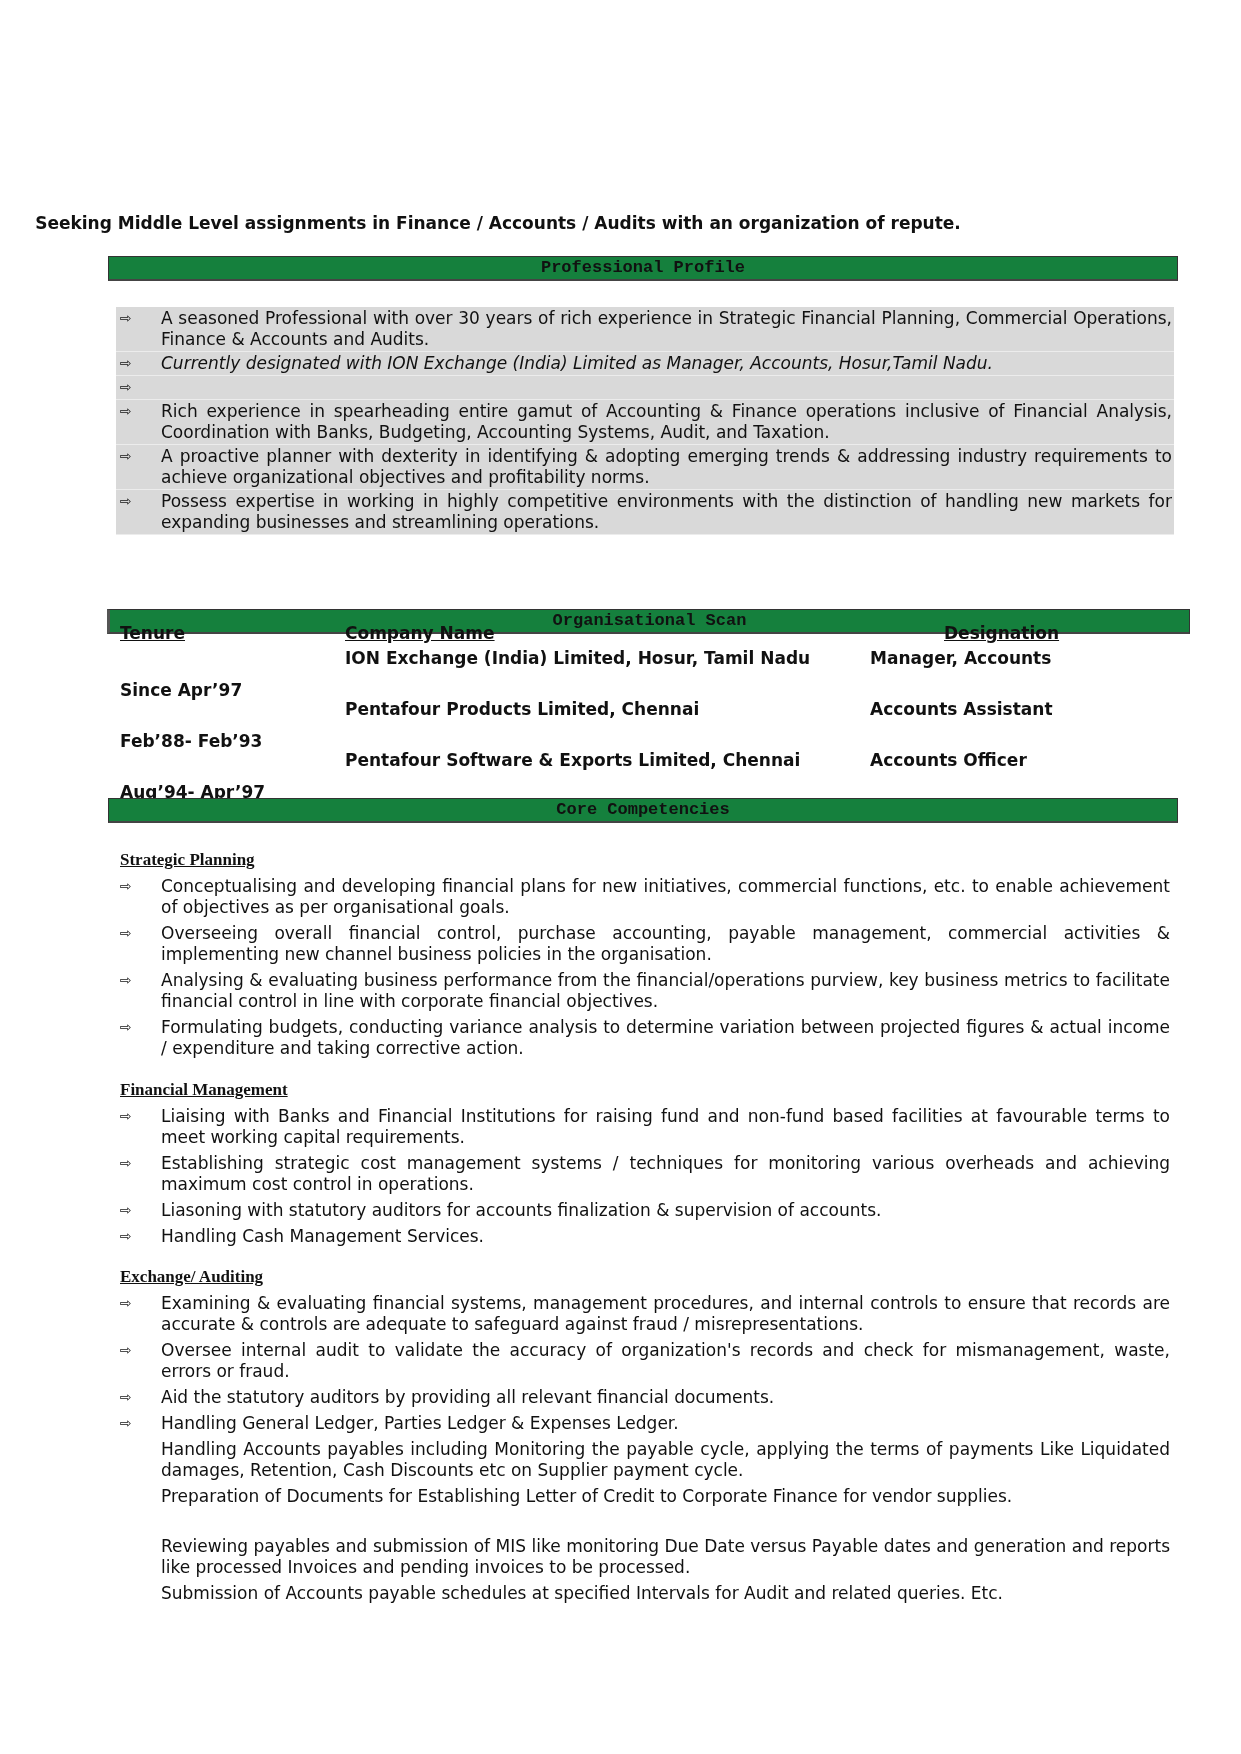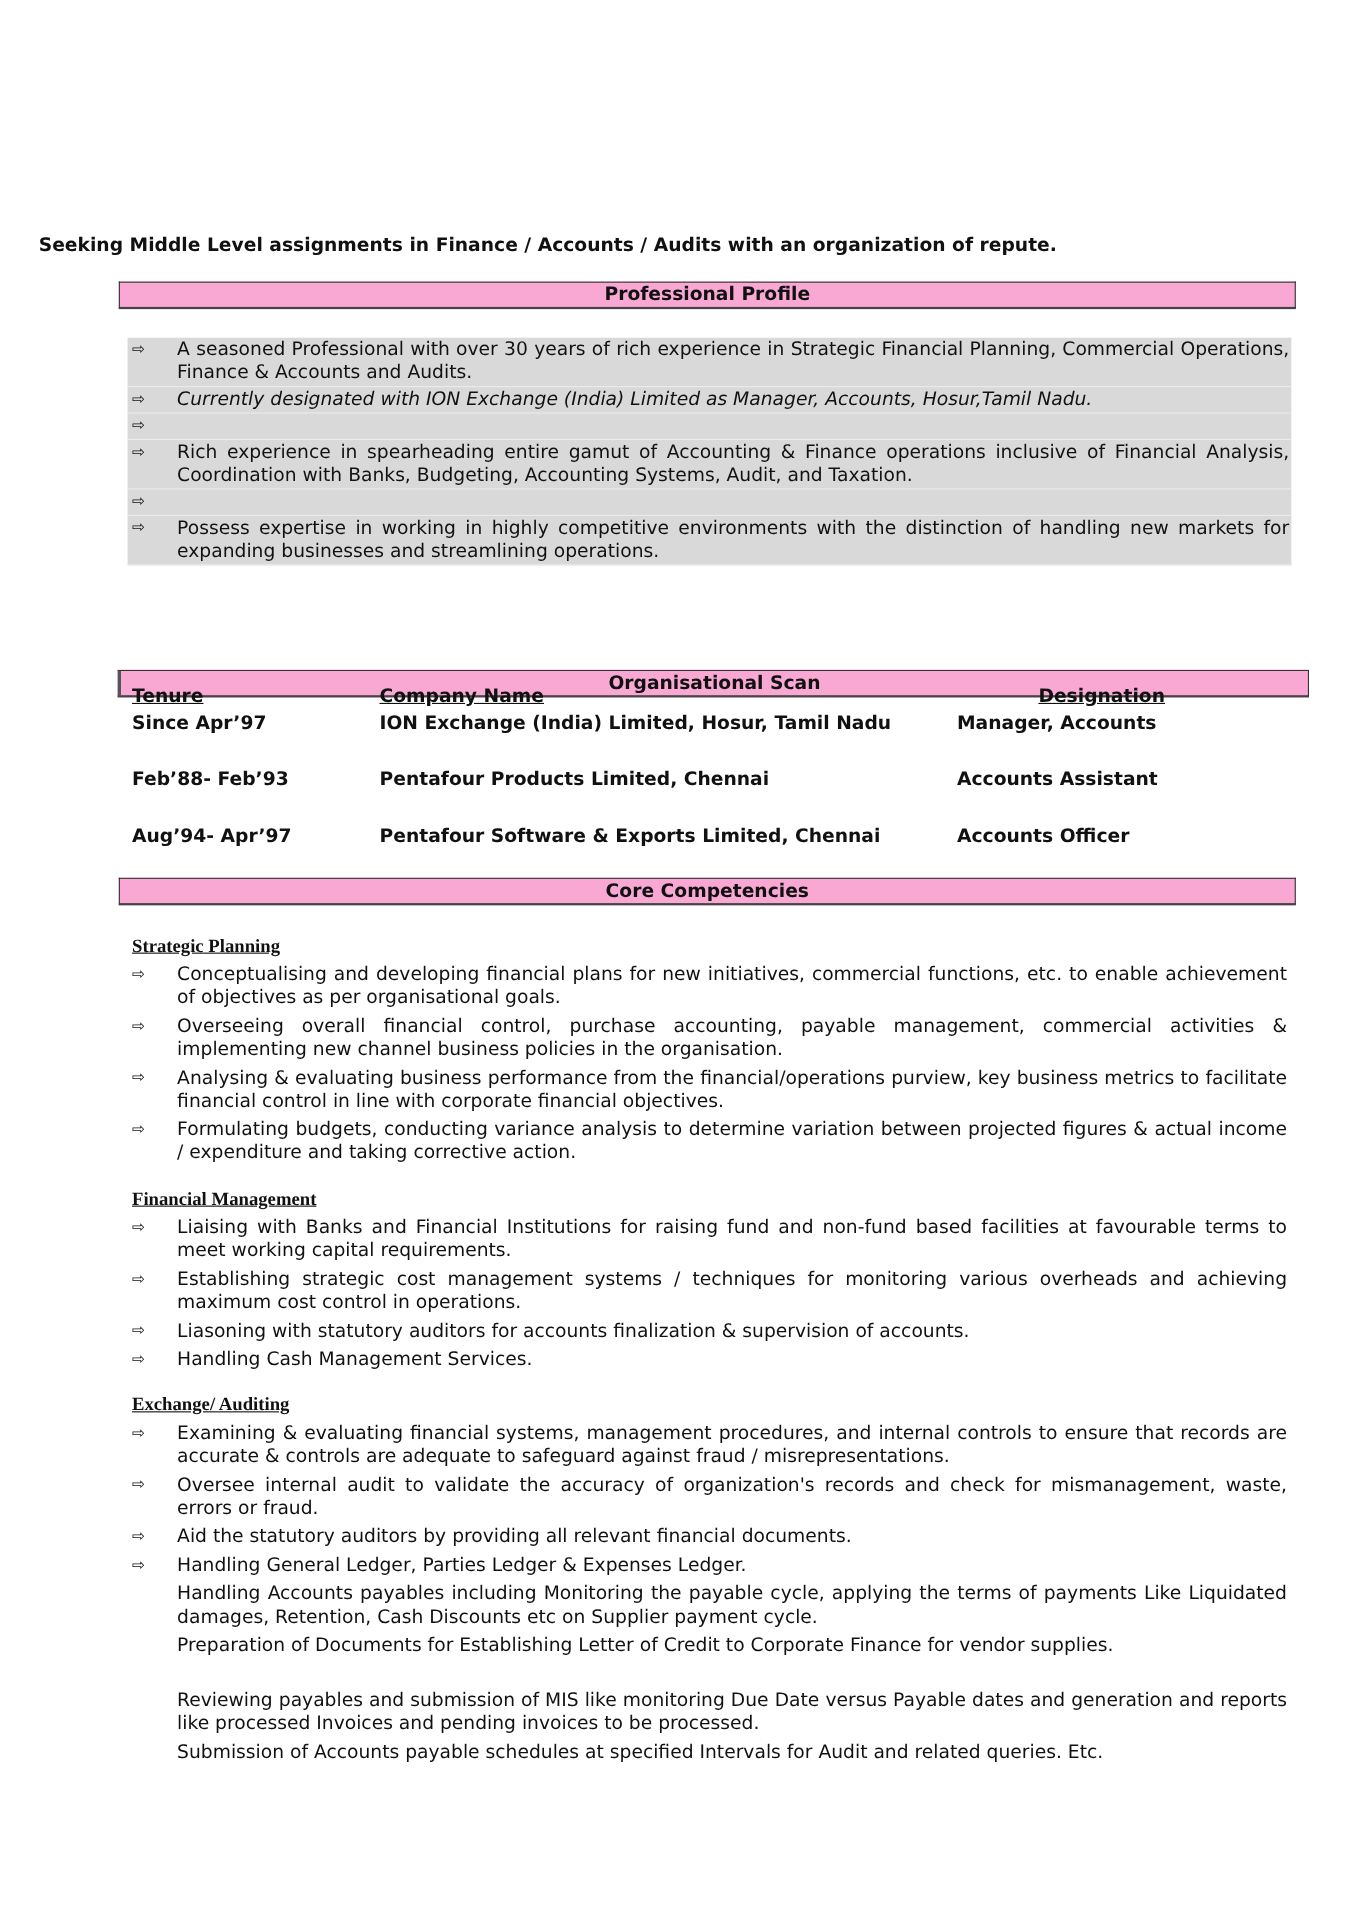--- a/index.html
+++ b/index.html
@@ -1,39 +1,39 @@
 <!DOCTYPE html>
 <html><head>
 <meta charset="utf-8">
 <style>
   html, body { margin: 0; padding: 0; background: #ffffff; }
   body { width: 1241px; height: 1754px; position: relative; overflow: hidden;
          font-family: "DejaVu Sans", sans-serif; color: #111; }
   .abs { position: absolute; }
   .objective { left: 0; width: 996px; top: 213px; text-align: center;
                font-weight: bold; font-size: 17px; }
-  .bar { position: absolute; background: #f9a8d4; border: 1px solid #333;
+  .bar { position: absolute; background: #15803d; border: 1px solid #333;
          border-bottom: 2px solid #444; height: 22px; text-align: center;
-         font-weight: bold; font-size: 17px; line-height: 22px; box-sizing: content-box; }
+         font-weight: bold; font-size: 17px; line-height: 22px; box-sizing: content-box; font-family: Liberation Mono, monospace; }
   .bar.profile { left: 108px; width: 1068px; top: 256px; }
   .bar.org { left: 107px; width: 1079px; top: 591px; border-left: 3px solid #555; margin-top: 18px; }
   .bar.core { left: 108px; width: 1068px; top: 798px; }
 
   .profile-box { position: absolute; left: 116px; width: 1058px; top: 307px;
                  background: #d9d9d9; }
   .p-item { display: flex; font-size: 17px; line-height: 21px; padding: 1px 0;
             border-bottom: 1px solid #ececec; }
   .p-item .arrow { width: 41px; flex: none; padding-left: 4px; font-size: 14px; }
   .p-item .txt { flex: 1; text-align: justify; padding-right: 2px; }
   .p-item.italic .txt { font-style: italic; }
 
   .org-head { position: absolute; top: 623px; font-weight: bold; font-size: 17px;
               text-decoration: underline; }
   .org-row { position: absolute; font-size: 17px; font-weight: bold; }
-  .org-row .c1 { position: absolute; left: 120px; white-space: nowrap; }
+  .org-row .c1 { position: absolute; left: 120px; white-space: nowrap; margin-top: 32px; }
   .org-row .c1.normal { font-weight: bold; }
   .org-row .c2 { position: absolute; left: 345px; white-space: nowrap; }
   .org-row .c3 { position: absolute; left: 870px; white-space: nowrap; }
 
   .sub-h { position: absolute; left: 120px; font-weight: bold; font-size: 17px;
            text-decoration: underline; font-family: Liberation Serif, serif; }
   .list { position: absolute; left: 116px; width: 1054px; }
   .c-item { display: flex; font-size: 17px; line-height: 21px; margin-bottom: 5px; }
   .c-item .arrow { width: 41px; flex: none; padding-left: 4px; font-size: 14px; }
   .c-item .txt { flex: 1; text-align: justify; }
@@ -57,20 +57,21 @@
     </div>
   <div class="p-item">
       <span class="arrow">⇨</span>
     </div>
   <div class="p-item">
       <span class="arrow">⇨</span>
       <span class="txt">Rich experience in spearheading entire gamut of Accounting &amp; Finance operations inclusive of Financial Analysis, Coordination with Banks, Budgeting, Accounting Systems, Audit, and Taxation.</span>
     </div>
   <div class="p-item">
       <span class="arrow">⇨</span>
+      <span class="txt">A proactive planner with dexterity in identifying &amp; adopting emerging trends &amp; addressing industry requirements to achieve organizational objectives and profitability norms.</span>
     </div>
   <div class="p-item">
       <span class="arrow">⇨</span>
       <span class="txt">Possess expertise in working in highly competitive environments with the distinction of handling new markets for expanding businesses and streamlining operations.</span>
     </div>
 </div>
 
 <div class="bar org">Organisational Scan</div>
 <div class="org-head" style="left:120px">Tenure</div>
 <div class="org-head" style="left:345px">Company Name</div>

